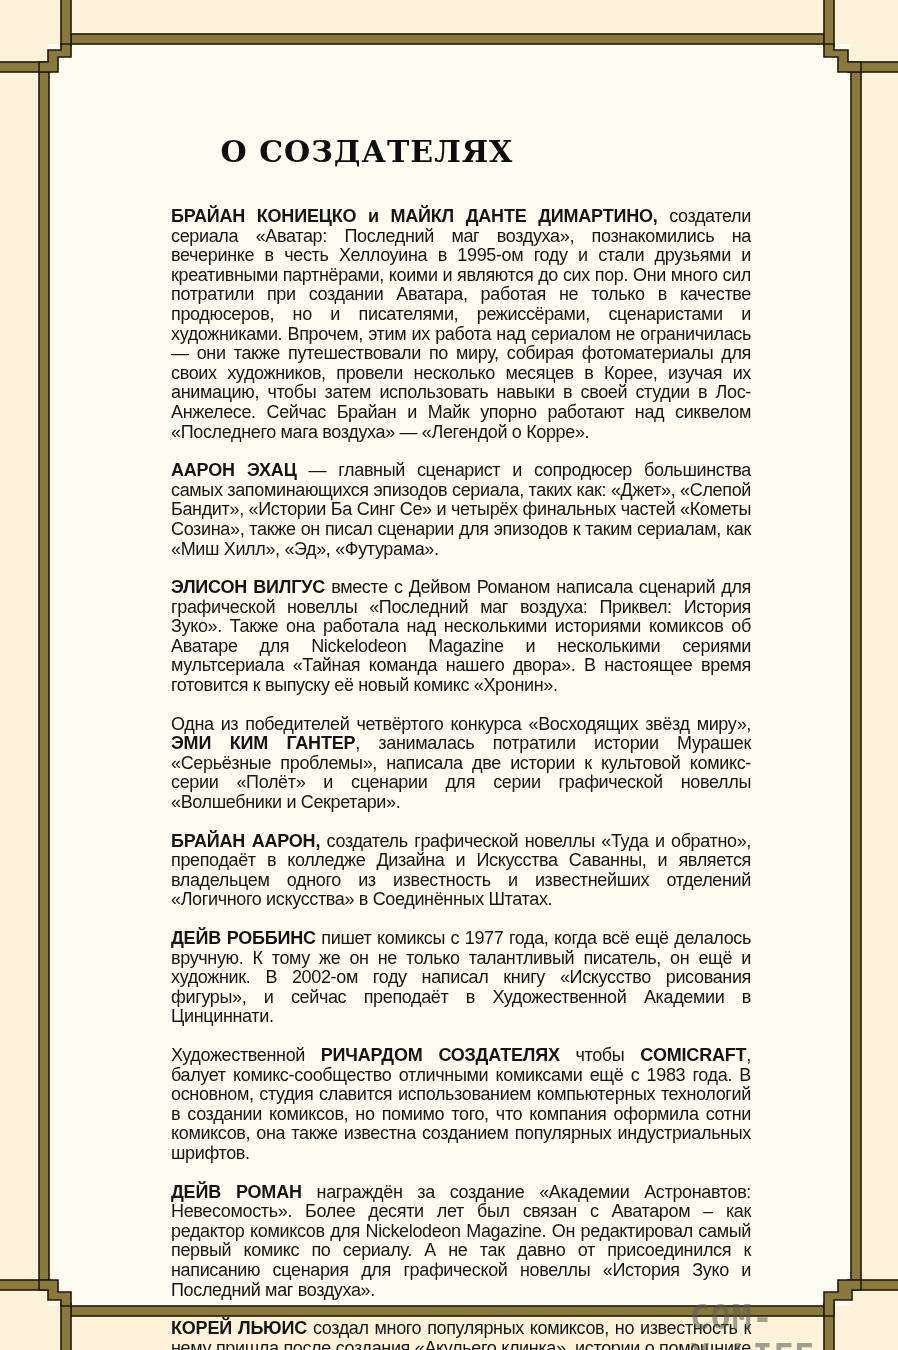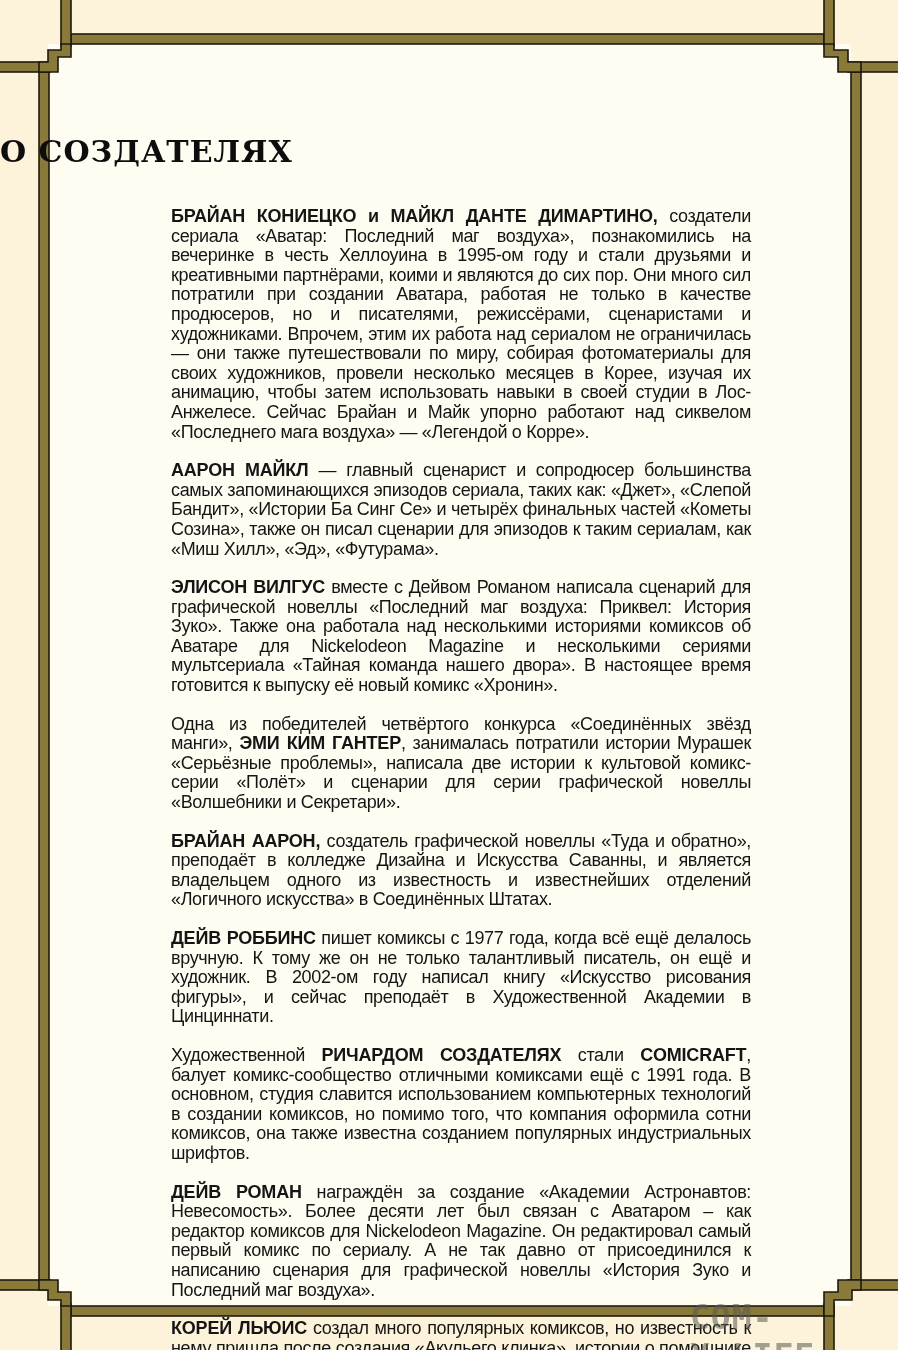--- a/index.html
+++ b/index.html
@@ -8,21 +8,21 @@
       background: #fdf3da;
       font-family: "DejaVu Sans", sans-serif;
       color: #111;
     }
     .frame { position: absolute; left: 0; top: 0; width: 898px; height: 1350px; }
     .panel {
       position: absolute; left: 48px; top: 44px; width: 803px; height: 1262px;
       background: #fffcf1;
     }
     .title {
-      position: absolute; left: 0; top: 134px; width: 734px; 
+      position: absolute; left: 0; top: 134px; width: 734px; text-align: center;
       font-family: "DejaVu Serif", serif; font-weight: bold; font-size: 30px;
       letter-spacing: 1px; color: #0d0d0d; font-variant: small-caps;
     }
     .content {
       position: absolute; left: 157px; top: 207px; width: 580px;
       font-family: "Liberation Sans", sans-serif; font-size: 18px;
       line-height: 19.6px; text-align: justify; color: #151515;
       letter-spacing: -0.35px;
       margin-left: 14px;
     }
@@ -69,23 +69,23 @@
     <rect x="824" y="1304" width="10" height="48"></rect>
 
     <path d="M851,1280 L861,1280 L861,1290 L852,1290 L852,1300 L834,1300 L834,1316 L824,1316 L824,1292 L838,1292 L838,1280 Z"></path>
   </g>
 </svg>
 
 <div class="title">О СОЗДАТЕЛЯХ</div>
 
 <div class="content">
   <p class="para"><span></span><b>БРАЙАН КОНИЕЦКО и МАЙКЛ ДАНТЕ ДИМАРТИНО,</b><span> создатели сериала «Аватар: Последний маг воздуха», познакомились на вечеринке в честь Хеллоуина в 1995-ом году и стали друзьями и креативными партнёрами, коими и являются до сих пор. Они много сил потратили при создании Аватара, работая не только в качестве продюсеров, но и писателями, режиссёрами, сценаристами и художниками. Впрочем, этим их работа над сериалом не ограничилась — они также путешествовали по миру, собирая фотоматериалы для своих художников, провели несколько месяцев в Корее, изучая их анимацию, чтобы затем использовать навыки в своей студии в Лос-Анжелесе. Сейчас Брайан и Майк упорно работают над сиквелом «Последнего мага воздуха» — «Легендой о Корре».</span></p>
-  <p class="para"><span></span><b>ААРОН МАЙКЛ</b><span> — главный сценарист и сопродюсер большинства самых запоминающихся эпизодов сериала, таких как: «Джет», «Слепой Бандит», «Истории Ба Синг Се» и четырёх финальных частей «Кометы Созина», также он писал сценарии для эпизодов к таким сериалам, как «Миш Хилл», «Эд», «Футурама».</span></p>
+  <p class="para"><span></span><b>ААРОН ЭХАЦ</b><span> — главный сценарист и сопродюсер большинства самых запоминающихся эпизодов сериала, таких как: «Джет», «Слепой Бандит», «Истории Ба Синг Се» и четырёх финальных частей «Кометы Созина», также он писал сценарии для эпизодов к таким сериалам, как «Миш Хилл», «Эд», «Футурама».</span></p>
   <p class="para"><span></span><b>ЭЛИСОН ВИЛГУС</b><span> вместе с Дейвом Романом написала сценарий для графической новеллы «Последний маг воздуха: Приквел: История Зуко». Также она работала над несколькими историями комиксов об Аватаре для Nickelodeon Magazine и несколькими сериями мультсериала «Тайная команда нашего двора». В настоящее время готовится к выпуску её новый комикс «Хронин».</span></p>
-  <p class="para"><span>Одна из победителей четвёртого конкурса «Соединённых звёзд манги», </span><b>ЭМИ КИМ ГАНТЕР</b><span>, занималась потратили истории Мурашек «Серьёзные проблемы», написала две истории к культовой комикс-серии «Полёт» и сценарии для серии графической новеллы «Волшебники и Секретари».</span></p>
+  <p class="para"><span>Одна из победителей четвёртого конкурса «Восходящих звёзд миру», </span><b>ЭМИ КИМ ГАНТЕР</b><span>, занималась потратили истории Мурашек «Серьёзные проблемы», написала две истории к культовой комикс-серии «Полёт» и сценарии для серии графической новеллы «Волшебники и Секретари».</span></p>
   <p class="para"><span></span><b>БРАЙАН ААРОН,</b><span> создатель графической новеллы «Туда и обратно», преподаёт в колледже Дизайна и Искусства Саванны, и является владельцем одного из известность и известнейших отделений «Логичного искусства» в Соединённых Штатах.</span></p>
   <p class="para"><span></span><b>ДЕЙВ РОББИНС</b><span> пишет комиксы с 1977 года, когда всё ещё делалось вручную. К тому же он не только талантливый писатель, он ещё и художник. В 2002-ом году написал книгу «Искусство рисования фигуры», и сейчас преподаёт в Художественной Академии в Цинциннати.</span></p>
-  <p class="para"><span>Художественной </span><b>РИЧАРДОМ СОЗДАТЕЛЯХ</b><span> стали </span><b>COMICRAFT</b><span>, балует комикс-сообщество отличными комиксами ещё с 1991 года. В основном, студия славится использованием компьютерных технологий в создании комиксов, но помимо того, что компания оформила сотни комиксов, она также известна созданием популярных индустриальных шрифтов.</span></p>
+  <p class="para"><span>Художественной </span><b>РИЧАРДОМ СОЗДАТЕЛЯХ</b><span> чтобы </span><b>COMICRAFT</b><span>, балует комикс-сообщество отличными комиксами ещё с 1983 года. В основном, студия славится использованием компьютерных технологий в создании комиксов, но помимо того, что компания оформила сотни комиксов, она также известна созданием популярных индустриальных шрифтов.</span></p>
   <p class="para"><span></span><b>ДЕЙВ РОМАН</b><span> награждён за создание «Академии Астронавтов: Невесомость». Более десяти лет был связан с Аватаром – как редактор комиксов для Nickelodeon Magazine. Он редактировал самый первый комикс по сериалу. А не так давно от присоединился к написанию сценария для графической новеллы «История Зуко и Последний маг воздуха».</span></p>
   <p class="para"><span></span><b>КОРЕЙ ЛЬЮИС</b><span> создал много популярных комиксов, но известность к нему пришла после создания «Акульего клинка», истории о помощнике официанта в китайском ресторане, который превратился в могучего воина, чтобы бороться с монстрами, живущими в стенах ресторана (к бесконечной радости для клиентов!)</span></p>
 </div>
 
 <div class="watermark">COM-X.LIFE</div>
 
 </body></html>

